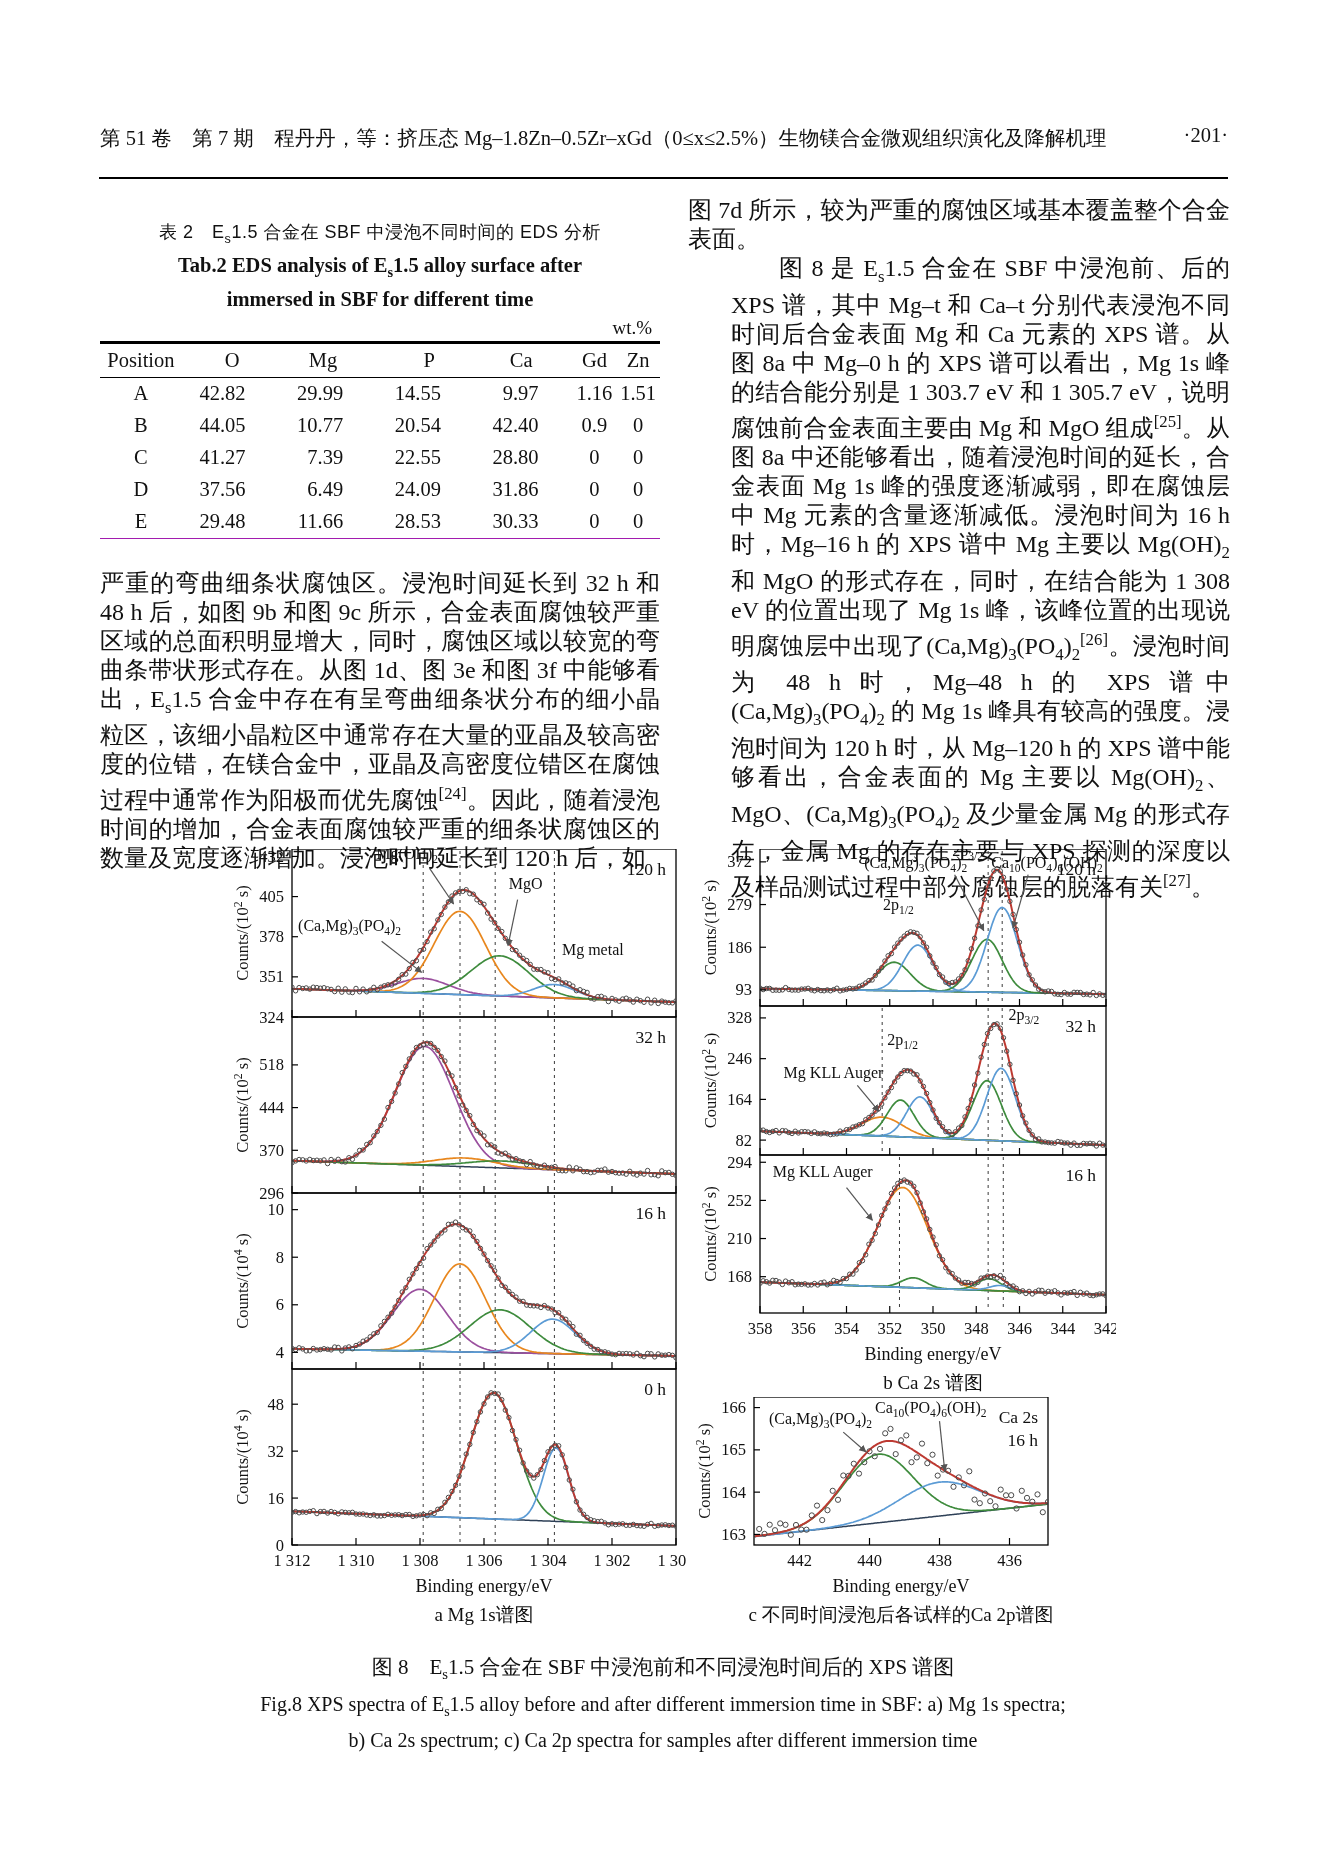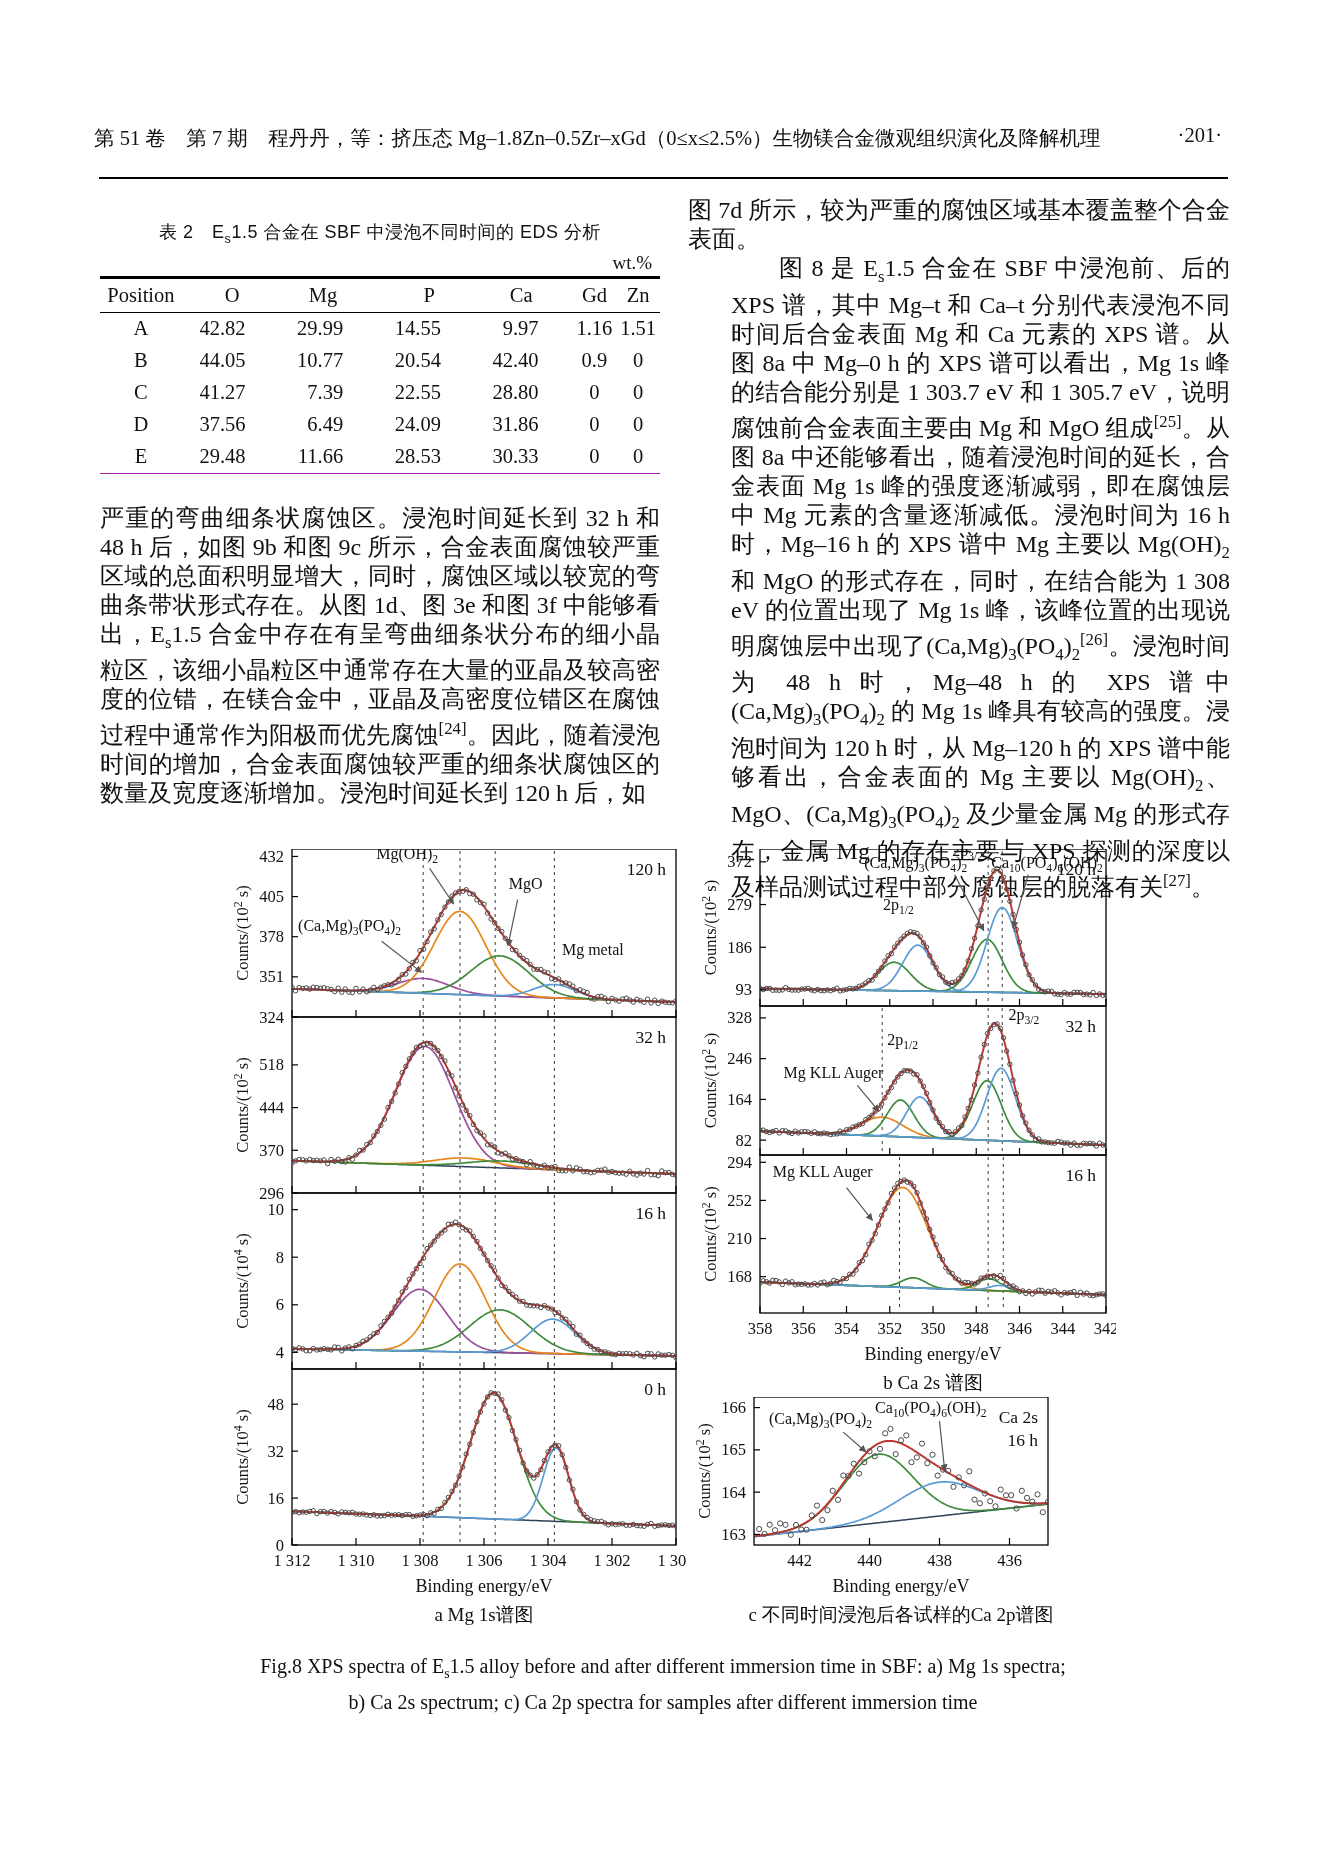--- a/index.html
+++ b/index.html
@@ -1,18 +1,18 @@
 <!DOCTYPE html>
 <html><head>
 <meta charset="utf-8">
 <style>
   html,body{margin:0;padding:0;background:#e8e8e8;}
   .page{position:relative;width:1326px;height:1862px;background:#ffffff;margin:0 auto;
         font-family:"Liberation Serif",serif;color:#111;overflow:hidden;}
-  .header{position:absolute;left:94px;top:124px;width:1128px;display:flex;
+  .header{position:absolute;left:100px;top:124px;width:1128px;display:flex;
           justify-content:space-between;font-size:20.5px;white-space:nowrap;}
   .hrule{position:absolute;left:99px;top:177px;width:1129px;border-top:2px solid #000;}
   .col-left{position:absolute;left:100px;top:196px;width:560px;}
   .col-right{position:absolute;left:688px;top:196px;width:542px;}
   .tbl-title-zh{font-family:"Liberation Sans",sans-serif;font-size:18px;text-align:center;
                 margin:24px 0 6px 0;letter-spacing:.5px;}
   .tbl-title-en{font-size:20.5px;font-weight:bold;text-align:center;line-height:27px;}
   .tbl-unit{font-size:19px;text-align:right;margin:4px 8px 2px 0;}
   table.eds{width:100%;border-collapse:collapse;border-top:3px solid #000;
             border-bottom:1px solid #a21caf;font-size:20.5px;}
@@ -40,20 +40,24 @@
 <div class="page">
 
   <div class="header">
     <span>第 51 卷　第 7 期　程丹丹，等：挤压态 Mg–1.8Zn–0.5Zr–xGd（0≤x≤2.5%）生物镁合金微观组织演化及降解机理</span>
     <span>·201·</span>
   </div>
   <div class="hrule"></div>
 
   <div class="col-left">
     <div class="tbl-title-zh">表 2　E<sub>s</sub>1.5 合金在 SBF 中浸泡不同时间的 EDS 分析</div>
+    <div class="tbl-title-en">
+      <span>Tab.2 EDS analysis of E<sub>s</sub>1.5 alloy surface after</span><br>
+      <span>immersed in SBF for different time</span>
+    </div>
     <div class="tbl-unit">wt.%</div>
     <table class="eds">
       <thead id="eds-thead">
           <tr>
             <th>Position</th>
             <th class="num">O</th>
             <th class="num">Mg</th>
             <th class="num">P</th>
             <th class="num">Ca</th>
             <th>Gd</th>
@@ -1261,17 +1265,18 @@
           <text x="113.50000000000021" y="169" text-anchor="middle" font-size="16.5" fill="#111">442</text>
           <text x="183.49999999999994" y="169" text-anchor="middle" font-size="16.5" fill="#111">440</text>
           <text x="253.49999999999963" y="169" text-anchor="middle" font-size="16.5" fill="#111">438</text>
           <text x="323.4999999999993" y="169" text-anchor="middle" font-size="16.5" fill="#111">436</text>
           <text x="215" y="195" text-anchor="middle" font-size="18" fill="#111">Binding energy/eV</text>
           <text x="215" y="224" text-anchor="middle" font-size="19" fill="#111">c 不同时间浸泡后各试样的Ca 2p谱图</text>
         </svg></div>
   </div>
 
   <div class="figcap">
+    <div class="zh">图 8　E<sub>s</sub>1.5 合金在 SBF 中浸泡前和不同浸泡时间后的 XPS 谱图</div>
     <div class="en">Fig.8 XPS spectra of E<sub>s</sub>1.5 alloy before and after different immersion time in SBF: a) Mg 1s spectra;</div>
     <div class="en">b) Ca 2s spectrum; c) Ca 2p spectra for samples after different immersion time</div>
   </div>
 
 </div>
 
 </body></html>

